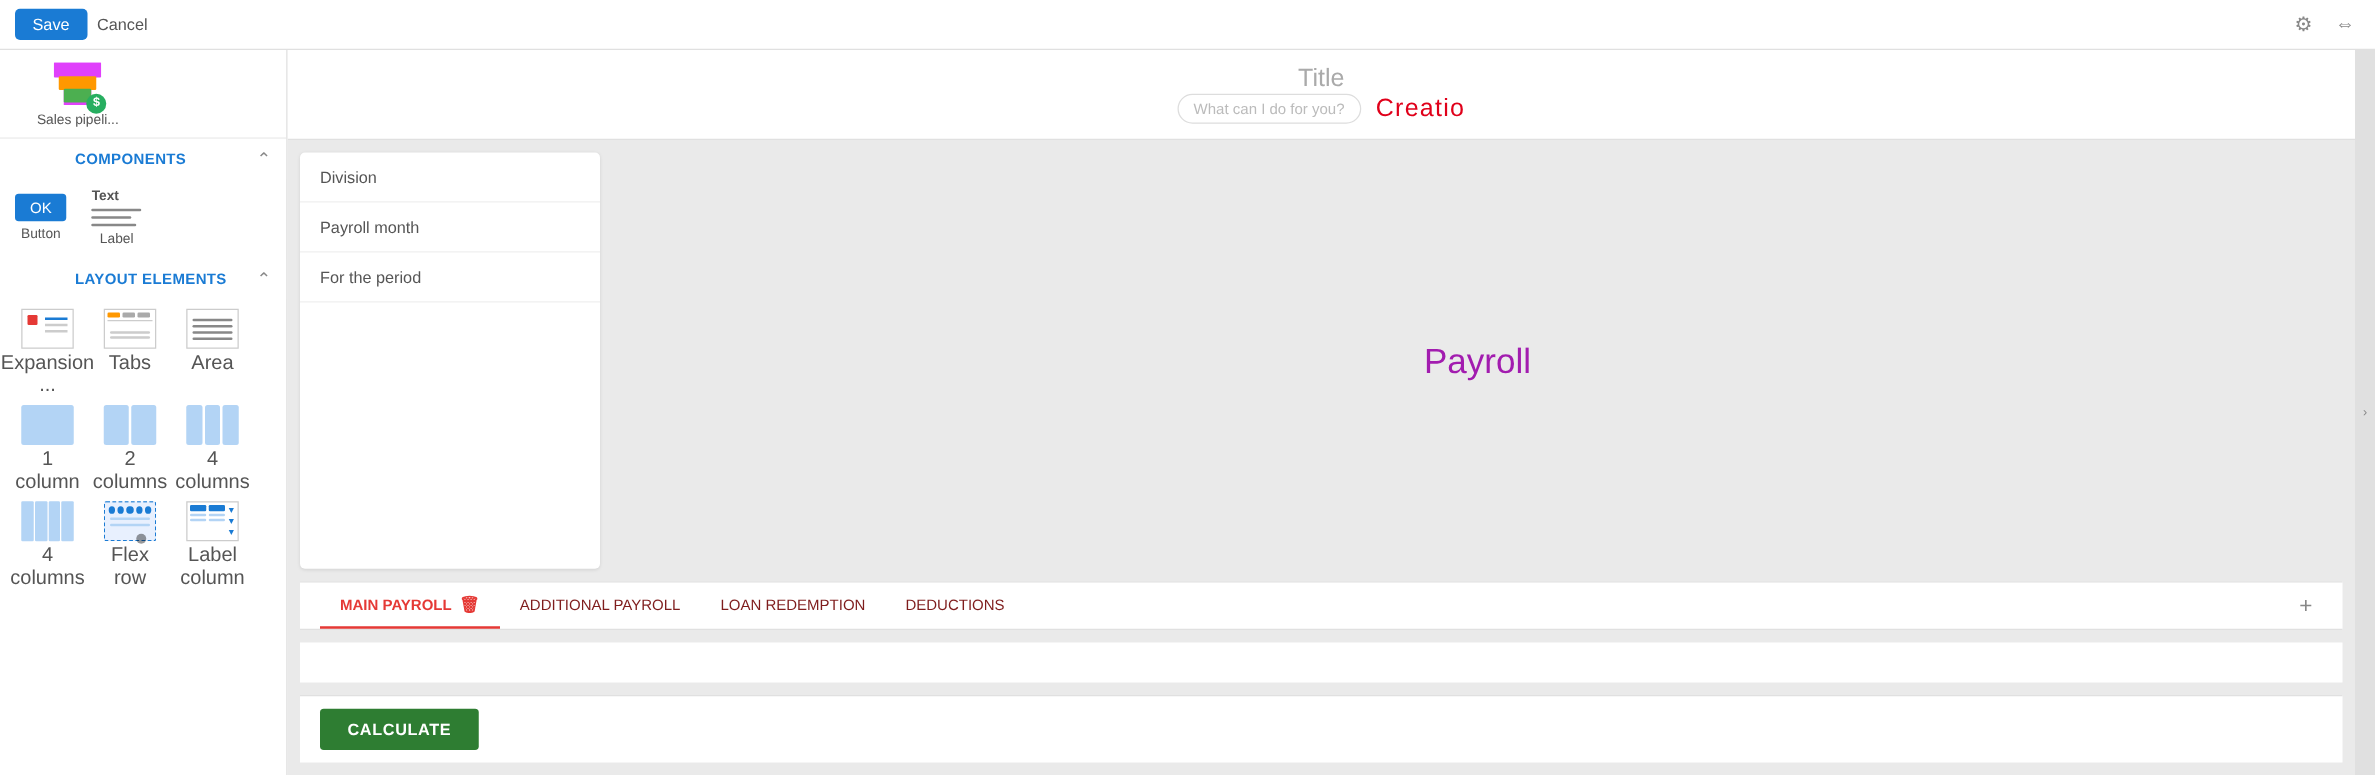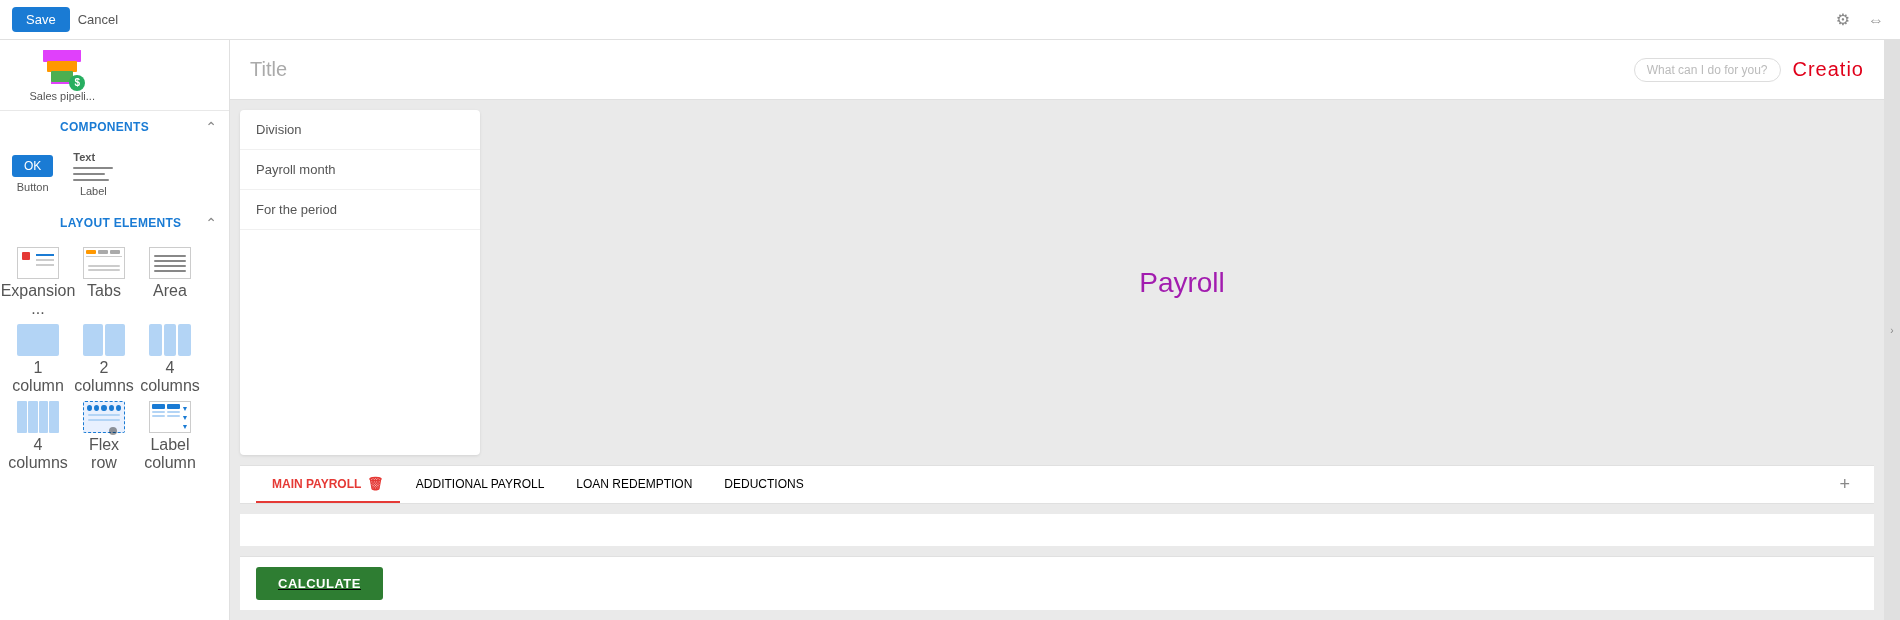--- a/index.html
+++ b/index.html
@@ -92,22 +92,22 @@
     .icon-flexcol-col { flex: 1; display: flex; flex-direction: column; gap: 2px; }
     .icon-flexcol-dot { width: 100%; height: 5px; border-radius: 1px; background: #1a7bd4; }
     .icon-flexcol-line { height: 2px; background: #b3d4f5; border-radius: 1px; }
 
     
     .content-area { flex: 1; display: flex; flex-direction: column; background: #eaeaea; overflow: hidden; }
 
     
     .title-bar {
       background: #fff; border-bottom: 1px solid #e0e0e0;
-      display: flex; align-items: center; justify-content: space-between;
-      padding: 12px 20px; min-height: 60px;
+      display: flex; align-items: center; justify-content: center;
+      padding: 12px 20px; min-height: 60px; flex-direction: column;
     }
     .title-text { font-size: 20px; color: #aaa; font-weight: 400; }
     .creatio-logo { color: #e0001a; font-size: 20px; font-weight: 300; letter-spacing: 1px; }
     .creatio-logo span { color: #e0001a; }
     .ai-input { display: flex; align-items: center; gap: 6px; border: 1px solid #ddd; border-radius: 16px; padding: 4px 12px; font-size: 12px; color: #bbb; cursor: text; }
 
     
     .form-container { flex: 1; display: flex; flex-direction: column; padding: 10px; gap: 10px; overflow: hidden; }
 
     .form-card {
@@ -122,32 +122,32 @@
       position: relative;
     }
     .payroll-label { font-size: 28px; color: #a21caf; font-weight: 400; }
 
     
     .tabs-bar {
       background: #fff; border-bottom: 1px solid #e0e0e0; border-top: 1px solid #e0e0e0;
       display: flex; align-items: center; padding: 0 16px;
     }
     .tab-item {
-      padding: 10px 16px; font-size: 12px; color: #000000; cursor: pointer; border-bottom: 2px solid transparent;
+      padding: 10px 16px; font-size: 12px; color: #7f1d1d; cursor: pointer; border-bottom: 2px solid transparent;
       white-space: nowrap; display: flex; align-items: center; gap: 6px;
     }
     .tab-item.active { color: #e53935; border-bottom: 2px solid #e53935; font-weight: 600; }
     .tab-spacer { flex: 1; }
     .tab-add { color: #888; font-size: 18px; cursor: pointer; padding: 8px; }
     .trash-icon { color: #e53935; font-size: 13px; }
 
     
     .bottom-bar {
       background: #fff; border-top: 1px solid #e0e0e0; padding: 10px 16px;
-      display: flex; align-items: center; text-decoration: underline;
+      display: flex; align-items: center;
     }
     .btn-calculate { background: #2e7d32; color: #fff; border: none; border-radius: 3px; padding: 9px 22px; font-size: 13px; font-weight: 600; cursor: pointer; letter-spacing: 0.5px; }
 
     
     .layout-item.highlighted .icon-flexrow { background: #e8f0fe; border: 1.5px dashed #1a7bd4; border-radius: 2px; }
 
     
     .cursor-dot { position: absolute; width: 8px; height: 8px; border-radius: 50%; background: rgba(0,0,0,0.4); pointer-events: none; z-index: 999; }
 
     

